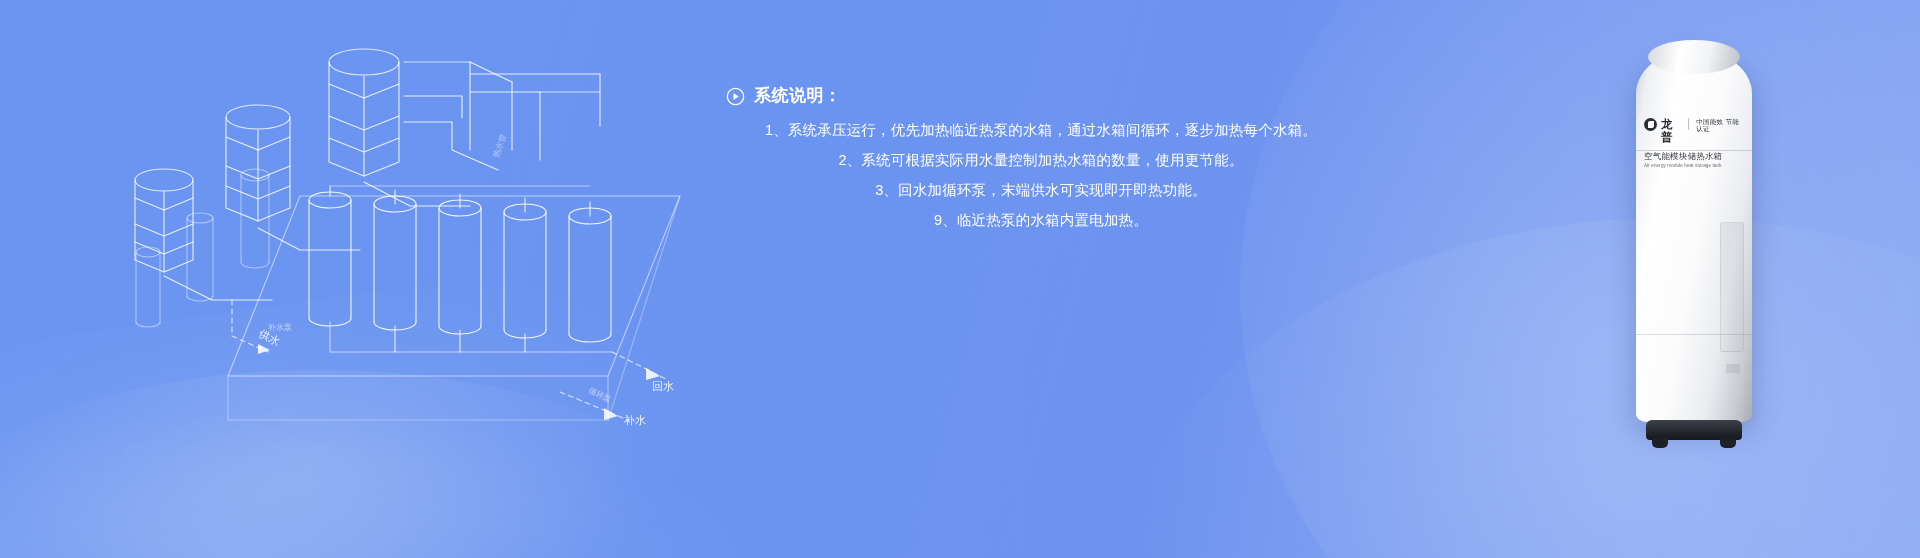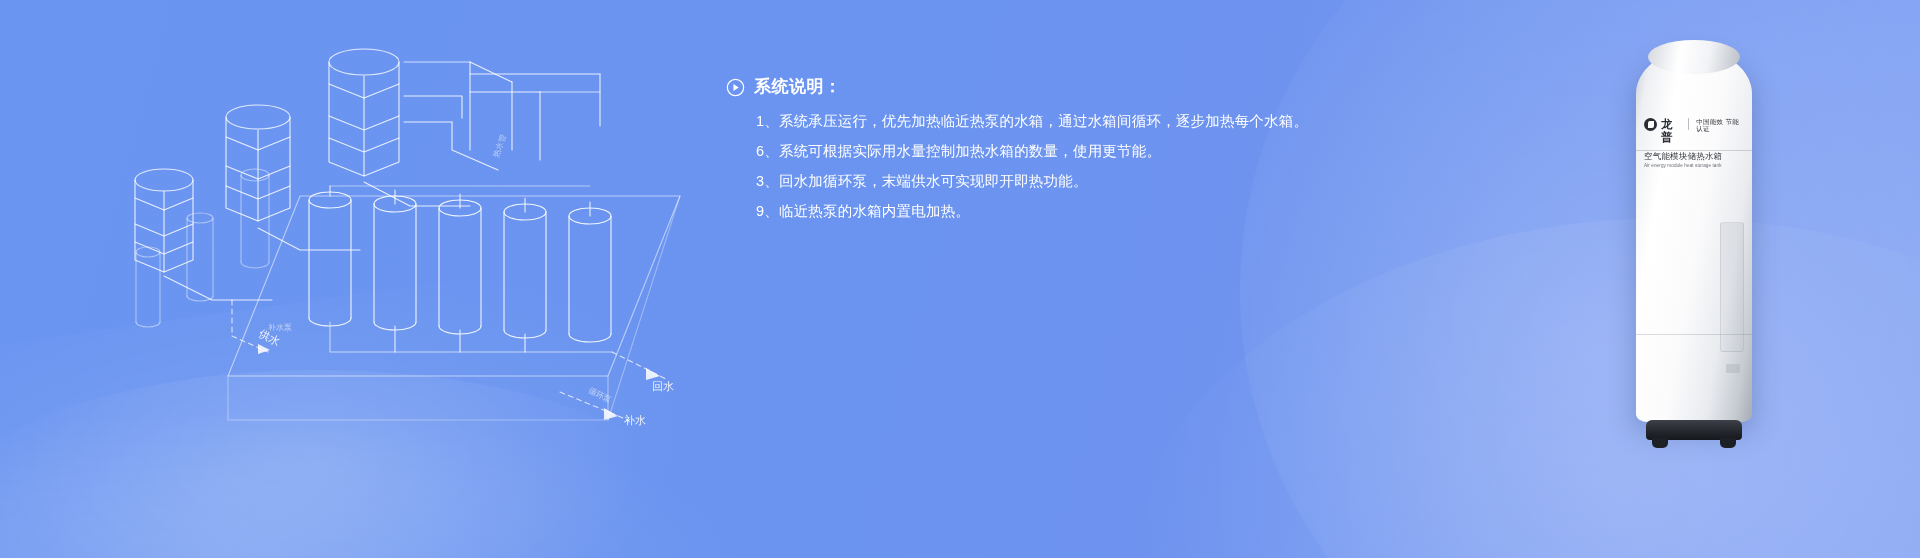--- a/index.html
+++ b/index.html
@@ -39,21 +39,21 @@
     background:radial-gradient(ellipse at 30% 100%, rgba(255,255,255,.13) 0%, rgba(255,255,255,0) 70%);
     pointer-events:none;
   }
 
   
   .diagram{position:absolute;left:0;top:0;width:740px;height:558px;}
   .diagram svg{display:block;}
 
   
   .content{
-    position:absolute;left:726px;top:77px;width:600px;
+    position:absolute;left:726px;top:86px;width:600px;text-align:center;
   }
   .section{margin-bottom:4px;}
   .sec-head{
     display:flex;align-items:center;gap:9px;margin-bottom:9px;
   }
   .play-icon{
     width:19px;height:19px;flex:0 0 19px;display:block;
   }
   .sec-title{
     color:#ffffff;font-size:17px;font-weight:bold;letter-spacing:.5px;
@@ -286,21 +286,21 @@
     <div class="section">
       <div class="sec-head">
         <svg class="play-icon" viewBox="0 0 20 20">
           <circle cx="10" cy="10" r="8.6" fill="none" stroke="#ffffff" stroke-width="1.3"></circle>
           <path d="M7.8 6.2 L13.4 10 L7.8 13.8 Z" fill="#ffffff"></path>
         </svg>
         <div class="sec-title">系统说明：</div>
       </div>
       <ul class="items">
         <li class="item">1、系统承压运行，优先加热临近热泵的水箱，通过水箱间循环，逐步加热每个水箱。</li>
-        <li class="item">6、系统可根据实际用水量控制加热水箱的数量，使用更节能。</li>
+        <li class="item">2、系统可根据实际用水量控制加热水箱的数量，使用更节能。</li>
         <li class="item">3、回水加循环泵，末端供水可实现即开即热功能。</li>
         <li class="item">9、临近热泵的水箱内置电加热。</li>
       </ul>
     </div>
 
     <div class="gap"></div>
 
   </div>
 
   <div class="product">

